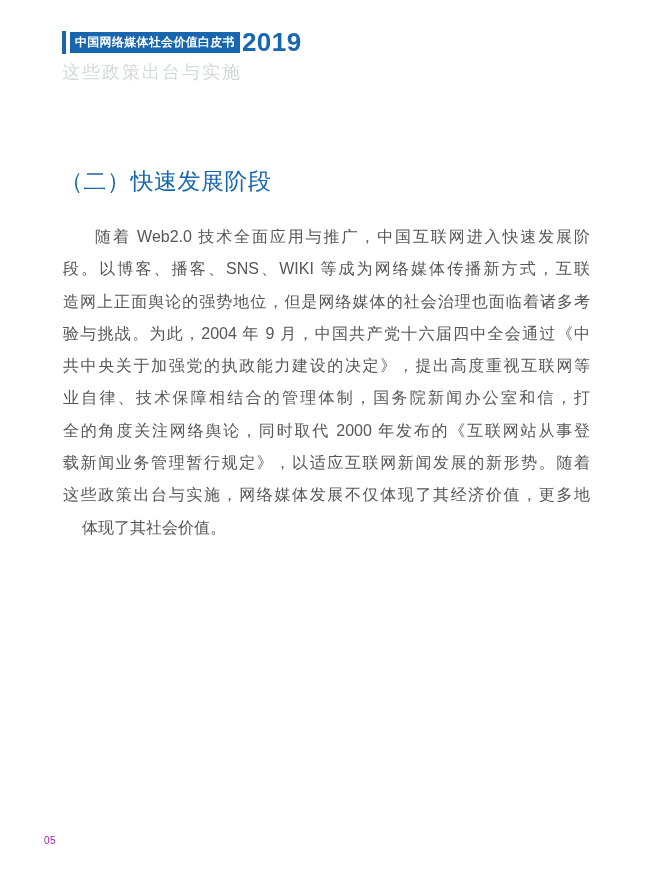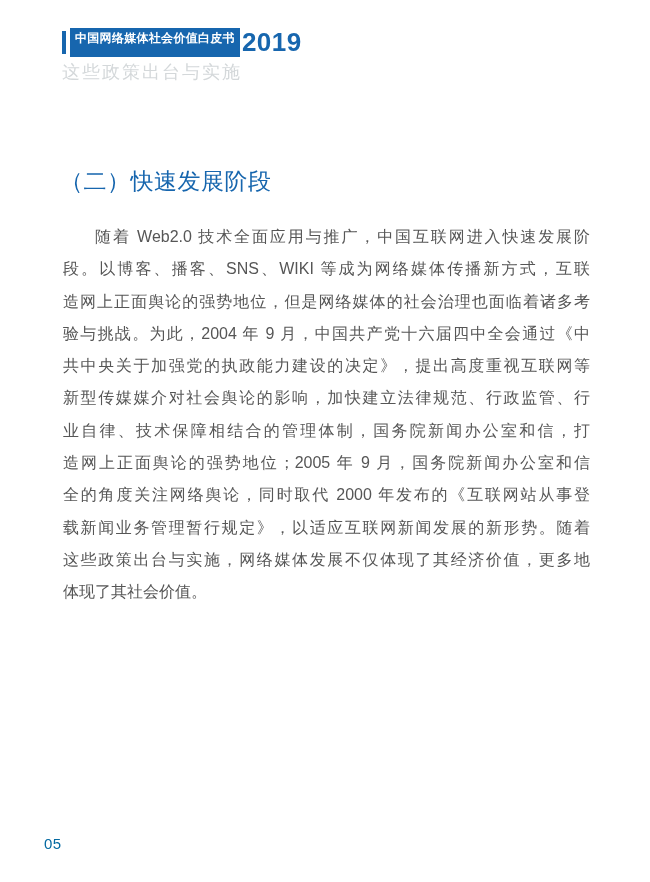--- a/index.html
+++ b/index.html
@@ -29,21 +29,21 @@
     height: 23px;
     background: var(--accent, #1766ae);
     margin-right: 4px;
     flex: 0 0 auto;
   }
   .badge {
     background: var(--accent, #1766ae);
     color: #ffffff;
     font-size: 12px;
     font-weight: bold;
-    height: 29px;
+    height: 21px;
     line-height: 21px;
     padding: 0 5px;
     letter-spacing: 0.3px;
     white-space: nowrap;
   }
   .year {
     color: var(--accent, #1766ae);
     font-size: 26px;
     font-weight: bold;
     margin-left: 2px;
@@ -80,28 +80,28 @@
     font-size: 16px;
     line-height: 32.3px;
     color: var(--bodycol, #565656);
   }
   .body-line {
     text-align: justify;
     text-align-last: justify;
     white-space: normal;
   }
   .body-line.first { text-indent: 2em; }
-  .body-line.last  { text-align-last: left; }
+  .body-line.last  { text-align-last: left; margin-left: 19px; }
   
   .page-number {
     position: absolute;
     left: 44px;
     top: 835px;
-    font-size: 15px;
-    color: #0369a1;
+    font-size: 10px;
+    color: #a21caf;
     letter-spacing: 0.5px;
   }
 </style>
 </head>
 <body>
 
 <div class="page">
 
   <div class="badge-row">
     <span class="accent-bar"></span>
@@ -112,23 +112,21 @@
   <div class="subtitle">这些政策出台与实施</div>
 
   <h2 class="heading">（二）快速发展阶段</h2>
 
   <div class="body-text">
       <div class="body-line first">随着 Web2.0 技术全面应用与推广，中国互联网进入快速发展阶</div>
       <div class="body-line">段。以博客、播客、SNS、WIKI 等成为网络媒体传播新方式，互联</div>
       <div class="body-line">造网上正面舆论的强势地位，但是网络媒体的社会治理也面临着诸多考</div>
       <div class="body-line">验与挑战。为此，2004 年 9 月，中国共产党十六届四中全会通过《中</div>
       <div class="body-line">共中央关于加强党的执政能力建设的决定》，提出高度重视互联网等</div>
-      <div class="body-line">新型传媒媒介对社会舆论的影响，加快建立法律规范、行政监管、行</div>
       <div class="body-line">业自律、技术保障相结合的管理体制，国务院新闻办公室和信，打</div>
-      <div class="body-line">造网上正面舆论的强势地位；2005 年 9 月，国务院新闻办公室和信</div>
       <div class="body-line">全的角度关注网络舆论，同时取代 2000 年发布的《互联网站从事登</div>
       <div class="body-line">载新闻业务管理暂行规定》，以适应互联网新闻发展的新形势。随着</div>
       <div class="body-line">这些政策出台与实施，网络媒体发展不仅体现了其经济价值，更多地</div>
       <div class="body-line last">体现了其社会价值。</div>
     </div>
 
   <div class="page-number">05</div>
 
 </div>
 

